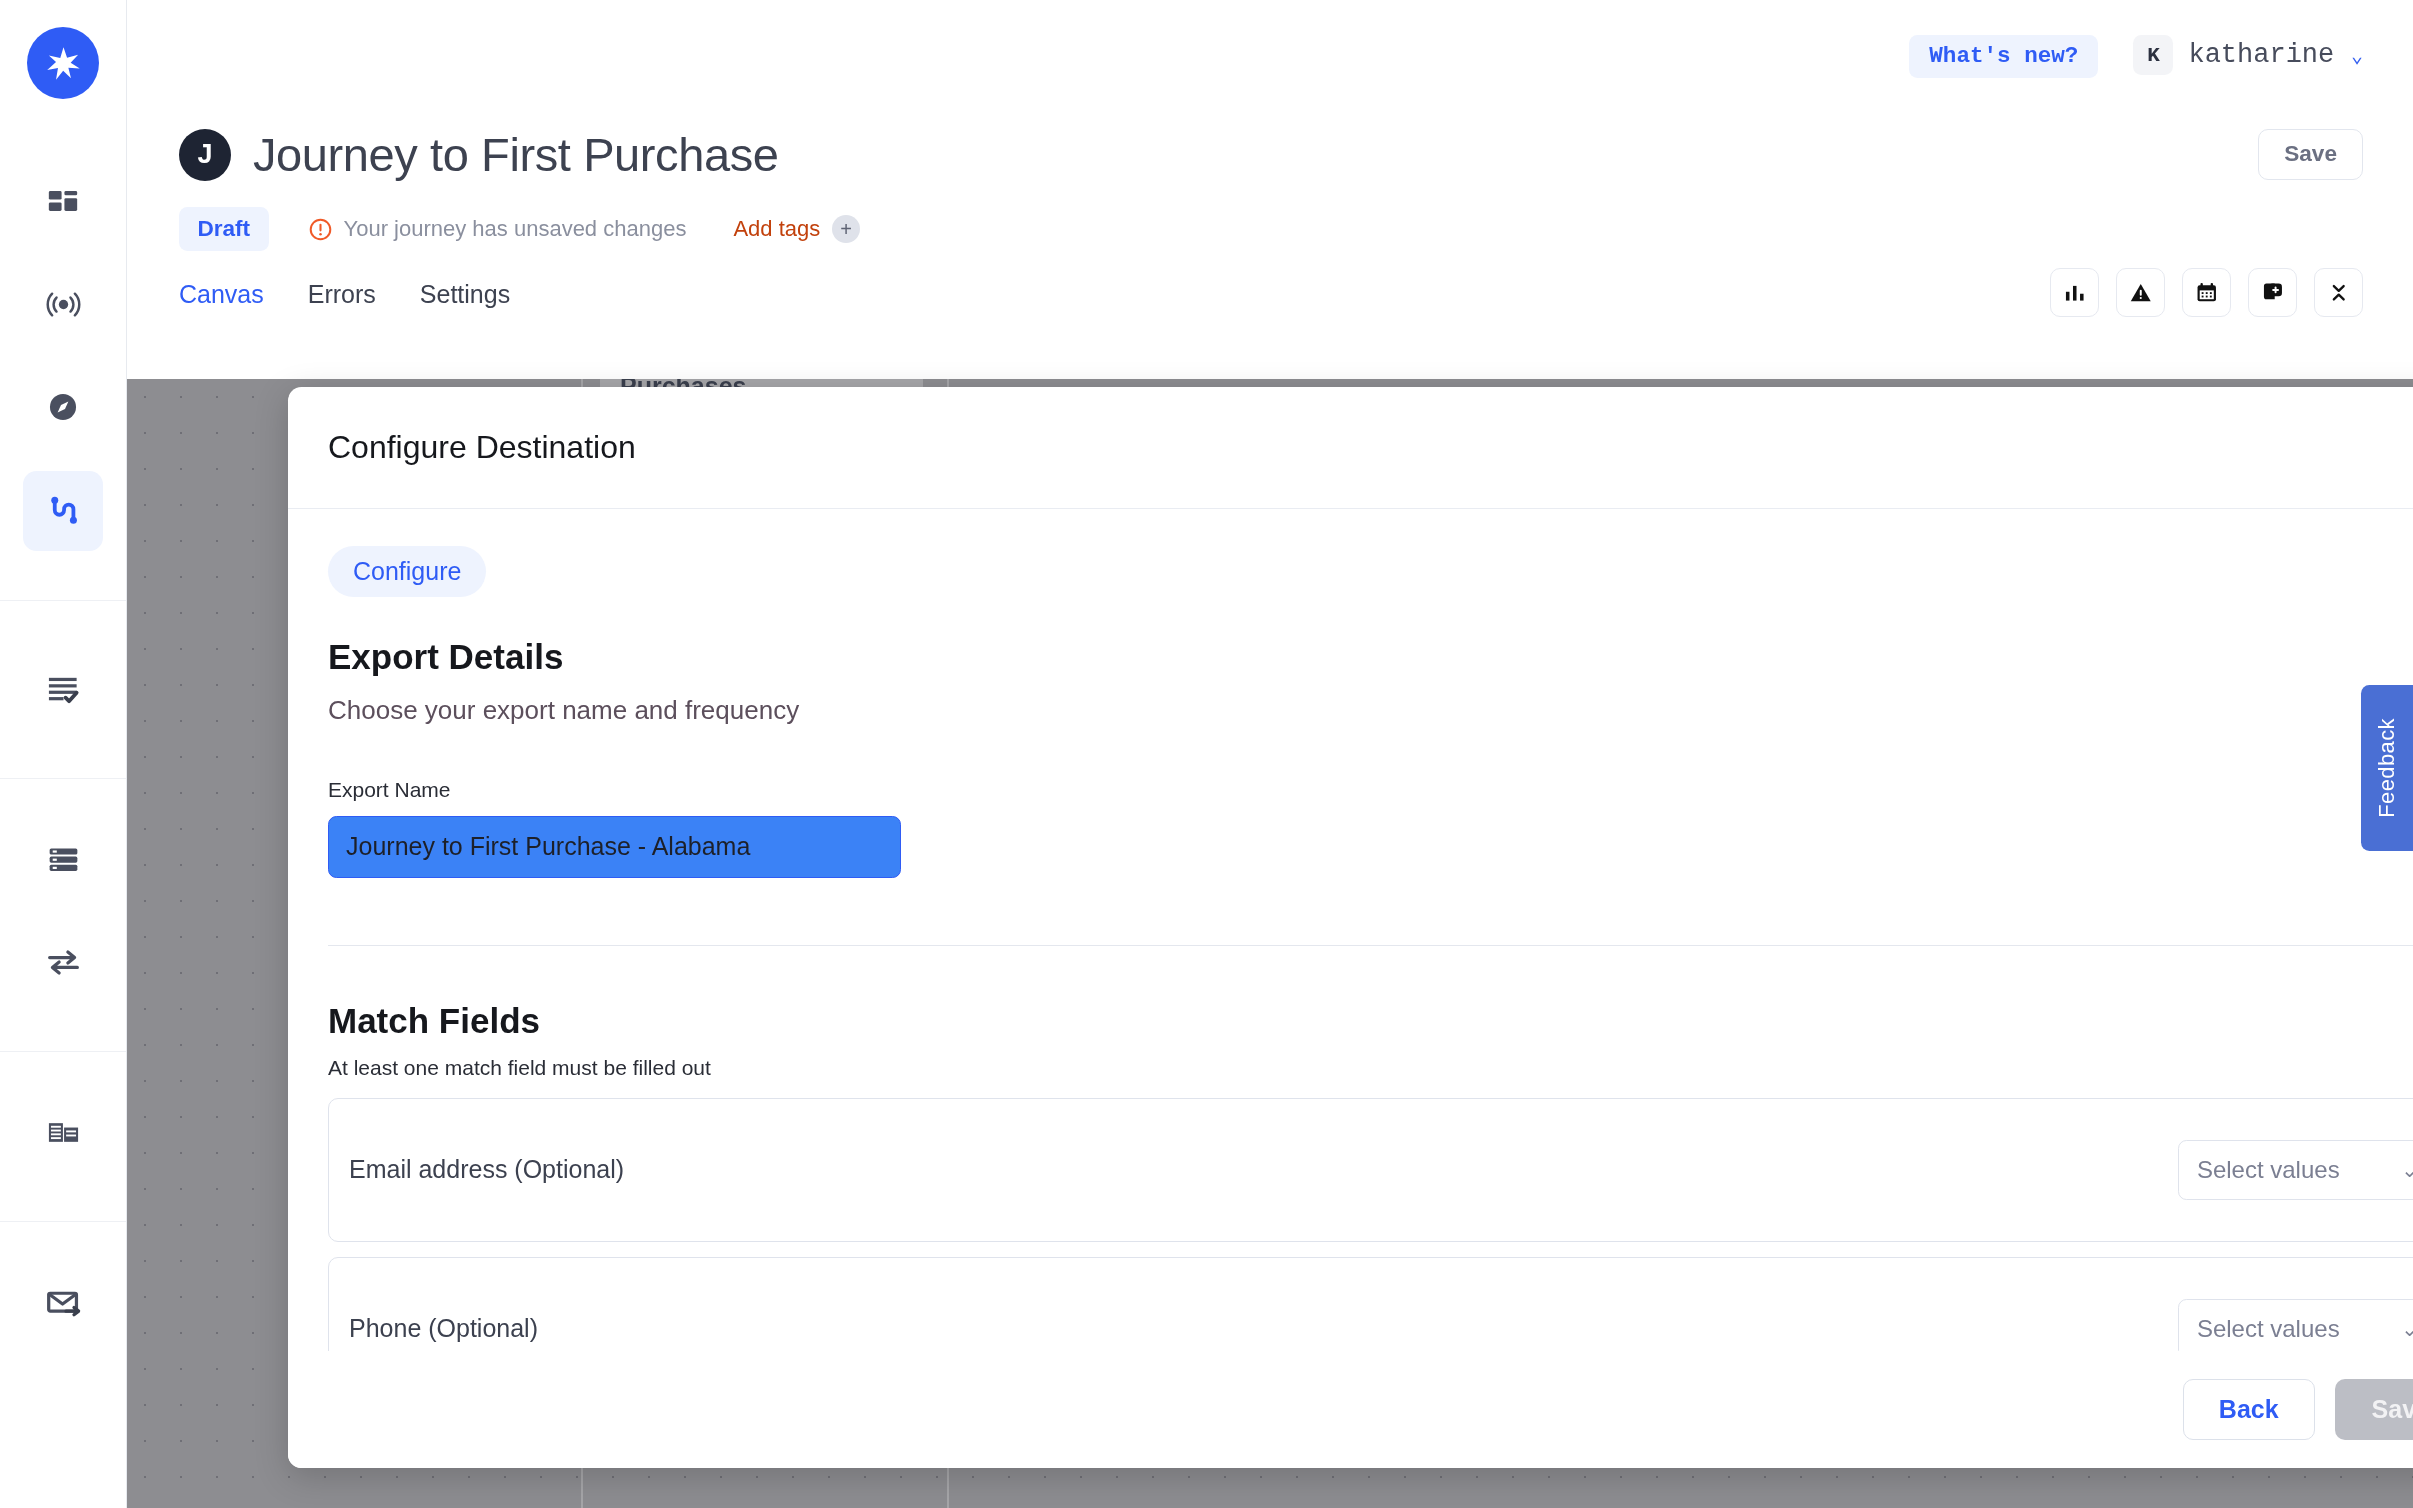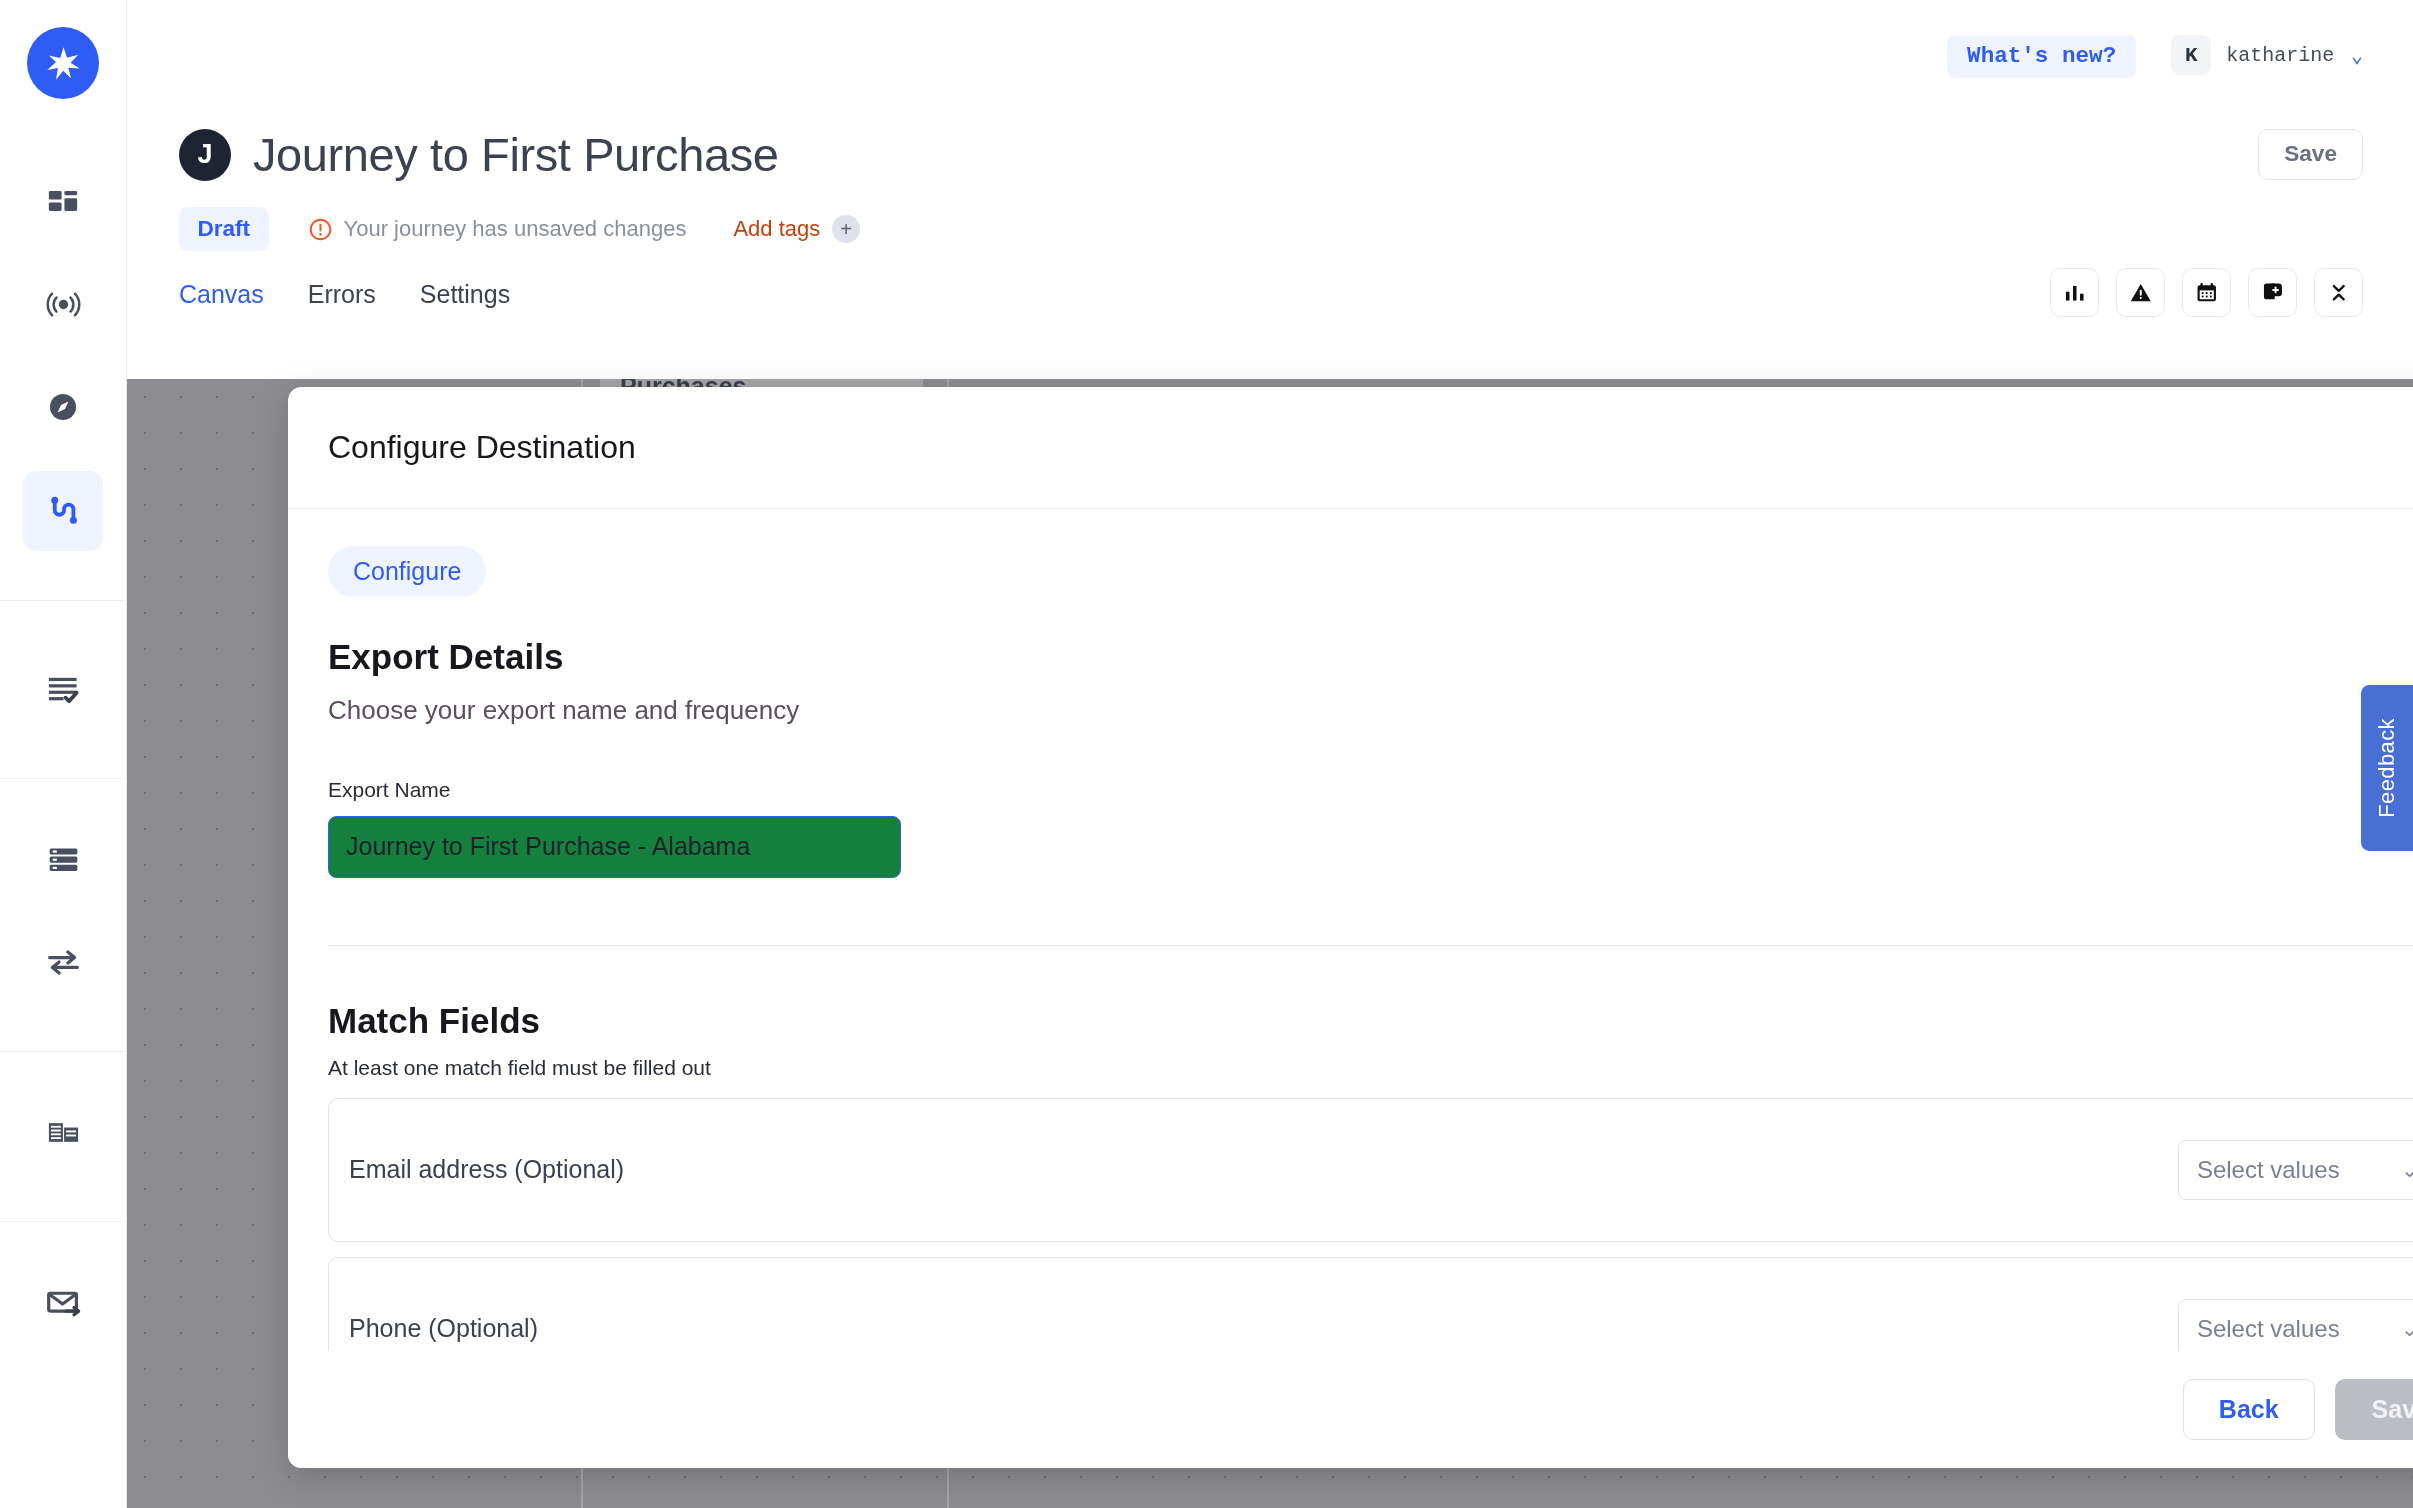--- a/index.html
+++ b/index.html
@@ -53,21 +53,21 @@
     font-size: 22.6px; font-weight: 600;
     padding: 10px 20px; border-radius: 8.4px;
     cursor: pointer; line-height: 1;
   }
   .user { display: flex; align-items: center; gap: 15px; margin-left: 35px; cursor: pointer; }
   .user-av {
     width: 40px; height: 40px; border-radius: 8.4px; background: #f3f4f7;
     display: flex; align-items: center; justify-content: center;
     font-size: 21px; font-weight: 700; color: #2c3140;
   }
-  .user-name { font-size: 20px; color: #474c5c; }
+  .user-name { font-size: 27px; color: #474c5c; }
   .caret { color: #3560f0; font-size: 20px; margin-left: 1.7px; }
 
   
   .page-head { padding: 0 50px 0 52px; position: relative; }
   .title-row { display: flex; align-items: center; gap: 22px; }
   .jbadge {
     width: 52px; height: 52px; border-radius: 50%;
     background: #1e2433; color: #fff;
     display: flex; align-items: center; justify-content: center;
     font-size: 27px; font-weight: 700;
@@ -150,21 +150,21 @@
   .sec-title { font-size: 35px; font-weight: 700; color: #16181d; margin-top: 40px; }
   .sec-sub { font-size: 26px; color: #5c4f5c; margin-top: 18.4px; }
   .field-label { font-size: 21px; color: #2a2d36; margin-top: 52px; }
   .text-input {
     margin-top: 13.4px;
     width: 573px; height: 62px;
     border: 1.7px solid #2f5cf5; border-radius: 8.4px;
     font-size: 25px; color: #1d2029;
     padding: 0 17px;
     font-family: "Liberation Sans", sans-serif;
-    background: #15803d;
+    background: #3b82f6;
     outline: none;
   }
   .divider { height: 0.8px; background: #e4e7ee; margin-top: 67px; }
 
   .sec-title2 { font-size: 35px; font-weight: 700; color: #16181d; margin-top: 55px; }
   .sec-sub2 { font-size: 21px; color: #2a2d36; margin-top: 15px; }
 
   .match-row {
     margin-top: 18.4px;
     border: 0.8px solid #dfe3ec; border-radius: 10px;

